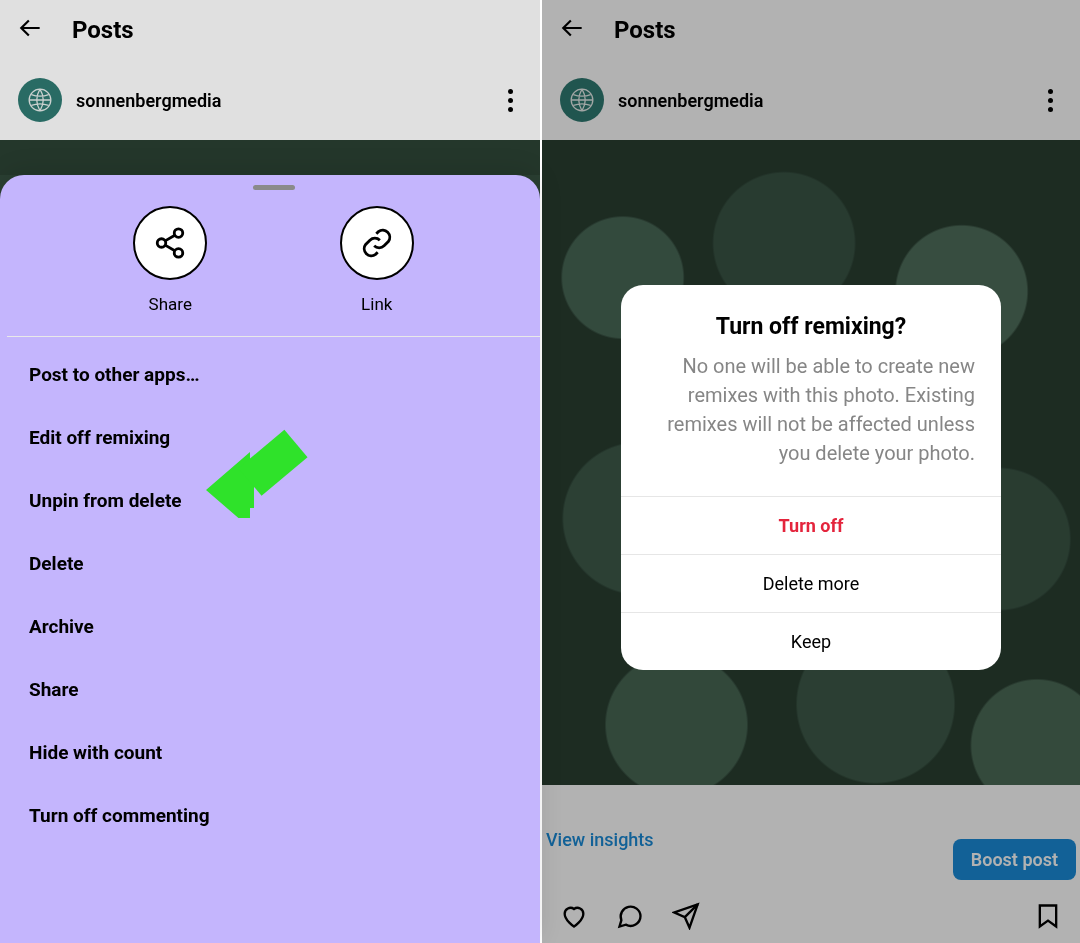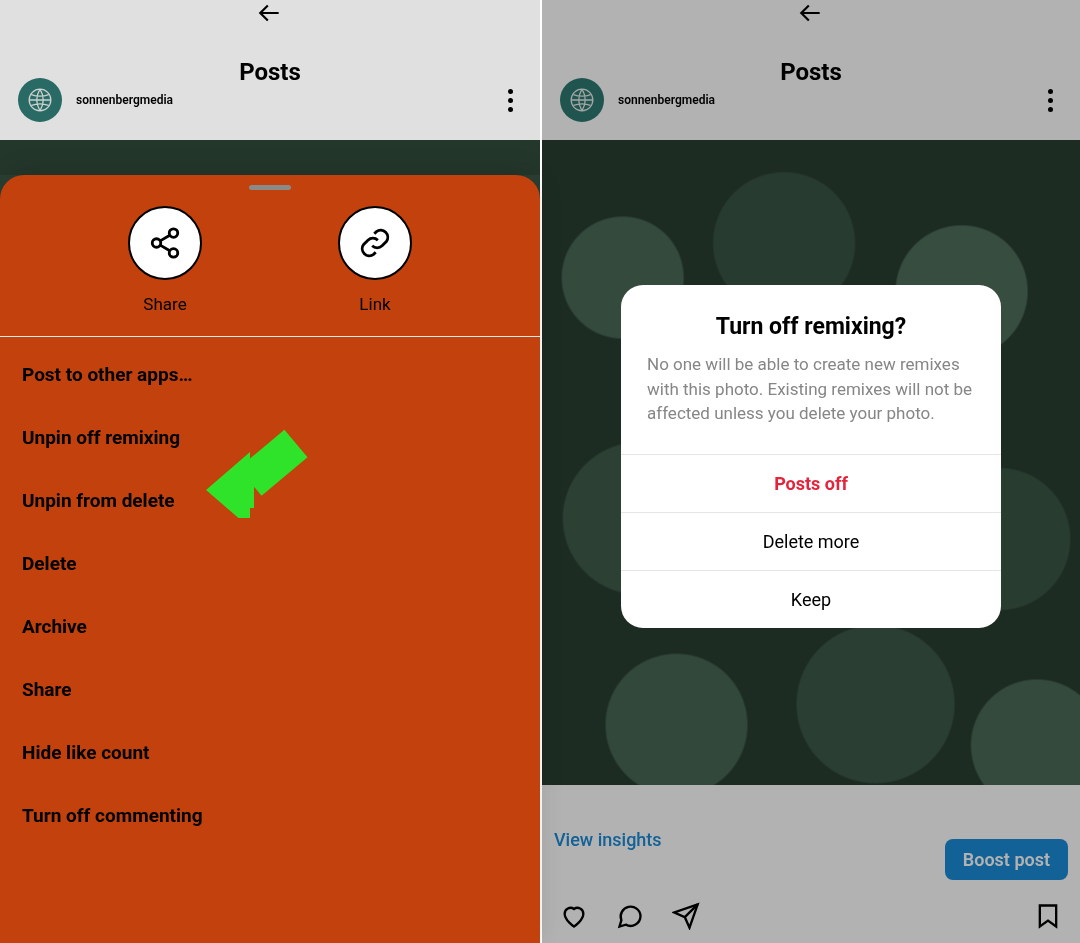--- a/index.html
+++ b/index.html
@@ -19,21 +19,20 @@
     background: #fff;
   }
   .pane + .pane { border-left: 2px solid #fff; }
   
   .topbar {
     height: 60px;
     display: flex;
     align-items: center;
     padding: 0 18px;
     gap: 28px;
-    flex-direction: column;
   }
   .topbar-title {
     font-size: 24px;
     font-weight: 700;
     color: #000;
   }
   .arrow-back svg { width: 26px; height: 26px; stroke: #000; stroke-width: 2; fill: none; }
   
   .userrow {
     height: 80px;
@@ -41,21 +40,21 @@
     align-items: center;
     padding: 0 18px;
   }
   .avatar {
     width: 44px; height: 44px; border-radius: 50%;
     background: #2f7a72;
     display: flex; align-items: center; justify-content: center;
     flex-shrink: 0;
   }
   .avatar svg { width: 26px; height: 26px; stroke: #e8efed; stroke-width: 1.2; fill: none; }
-  .username { margin-left: 14px; font-size: 12px; font-weight: 600; color: #000; flex: 1; }
+  .username { margin-left: 14px; font-size: 18px; font-weight: 600; color: #000; flex: 1; }
   .more-dots { width: 24px; display: flex; flex-direction: column; align-items: center; gap: 4px; cursor: pointer; }
   .more-dots span { width: 5px; height: 5px; border-radius: 50%; background: #000; }
   
   .photo-area {
     position: absolute;
     top: 140px; left: 0; right: 0; bottom: 0;
   }
   .succulents {
     position: absolute; inset: 0;
     background:
@@ -68,25 +67,26 @@
       radial-gradient(circle at 25% 85%, #486754 0 70px, transparent 72px),
       radial-gradient(circle at 62% 82%, #3e5a49 0 78px, transparent 80px),
       radial-gradient(circle at 92% 88%, #4b6a56 0 65px, transparent 67px),
       #2a3f32;
   }
   
   .bottomsheet {
     position: absolute;
     left: 0; right: 0; bottom: 0;
     top: 175px;
-    background: #c2410c;
+    background: #c4b5fd;
     border-radius: 24px 24px 0 0;
     box-shadow: 0 -6px 24px rgba(0,0,0,.1);
     display: flex; flex-direction: column;
     z-index: 5;
+    padding-left: 7px;
   }
   .sheet-grabber {
     width: 42px; height: 5px; border-radius: 3px; background: #8a8a8a;
     margin: 10px auto 16px;
   }
   .round-actions {
     display: flex; justify-content: space-around;
     padding: 0 60px 22px;
     border-bottom: 1px solid #e9e9e9;
   }
@@ -123,21 +123,21 @@
     background: rgba(0,0,0,.12);
     z-index: 4;
   }
   
   .pane-right-scrim {
     position: absolute; inset: 0; background: rgba(0,0,0,.30);
     z-index: 3;
   }
   .bottom-actions {
     position: absolute; left: 0; right: 0; bottom: 55px;
-    padding: 14px 12px 8px;
+    padding: 14px 4px 8px;
     display: flex; align-items: center; gap: 12px;
     background: #fff;
     z-index: 2;
   }
   .view-insights { flex: 1; color: #1a8cd8; font-size: 18px; font-weight: 500; cursor: pointer; }
   .boost-btn {
     background: #1a8cd8; color: #fff; font-size: 18px; font-weight: 600;
     border-radius: 8px; padding: 10px 18px; cursor: pointer; margin-top: 40px;
   }
   .post-actions {
@@ -158,22 +158,22 @@
     overflow: hidden;
   }
   .dialog-title {
     text-align: center;
     font-size: 23px;
     font-weight: 700;
     padding: 28px 20px 12px;
     color: #000;
   }
   .dialog-body {
-    text-align: left;
-    font-size: 17px;
+    text-align: right;
+    font-size: 20px;
     line-height: 1.45;
     color: #868686;
     padding: 0 26px 28px;
   }
   .dialog-btn {
     text-align: center;
     padding: 18px 0;
     font-size: 18px;
     border-top: 1px solid #e6e6e6;
     cursor: pointer;
@@ -237,26 +237,26 @@
               <path d="M10 14a5 5 0 0 0 7 0l3-3a5 5 0 0 0-7-7l-1.5 1.5"></path>
               <path d="M14 10a5 5 0 0 0-7 0l-3 3a5 5 0 0 0 7 7l1.5-1.5"></path>
             </svg>
         </div>
         <span class="round-label">Link</span>
       </div>
     </div>
 
     <div class="menu-list">
       <div class="menu-item">Post to other apps…</div>
-      <div class="menu-item">Unpin off remixing</div>
+      <div class="menu-item">Edit off remixing</div>
       <div class="menu-item">Unpin from delete</div>
       <div class="menu-item">Delete</div>
       <div class="menu-item">Archive</div>
       <div class="menu-item">Share</div>
-      <div class="menu-item">Hide like count</div>
+      <div class="menu-item">Hide with count</div>
       <div class="menu-item">Turn off commenting</div>
     </div>
   </div>
 
   <svg class="green-arrow" width="110" height="90" viewBox="0 0 110 90">
     <g fill="#2fe22a">
       <polygon points="0,62 44,24 44,44 48,44 48,80 44,80 44,100"></polygon>
       <rect x="44" y="36" width="60" height="36" transform="rotate(-40 44 54)"></rect>
     </g>
   </svg>
@@ -313,18 +313,18 @@
     <svg viewBox="0 0 24 24">
         <path d="M19 21l-7-5-7 5V3h14z"></path>
       </svg>
   </div>
 
   <div class="pane-right-scrim"></div>
 
   <div class="dialog">
     <div class="dialog-title">Turn off remixing?</div>
     <div class="dialog-body">No one will be able to create new remixes with this photo. Existing remixes will not be affected unless you delete your photo.</div>
-    <div class="dialog-btn danger">Posts off</div>
+    <div class="dialog-btn danger">Turn off</div>
     <div class="dialog-btn">Delete more</div>
     <div class="dialog-btn">Keep</div>
   </div>
 
 </div>
 
 </body></html>

